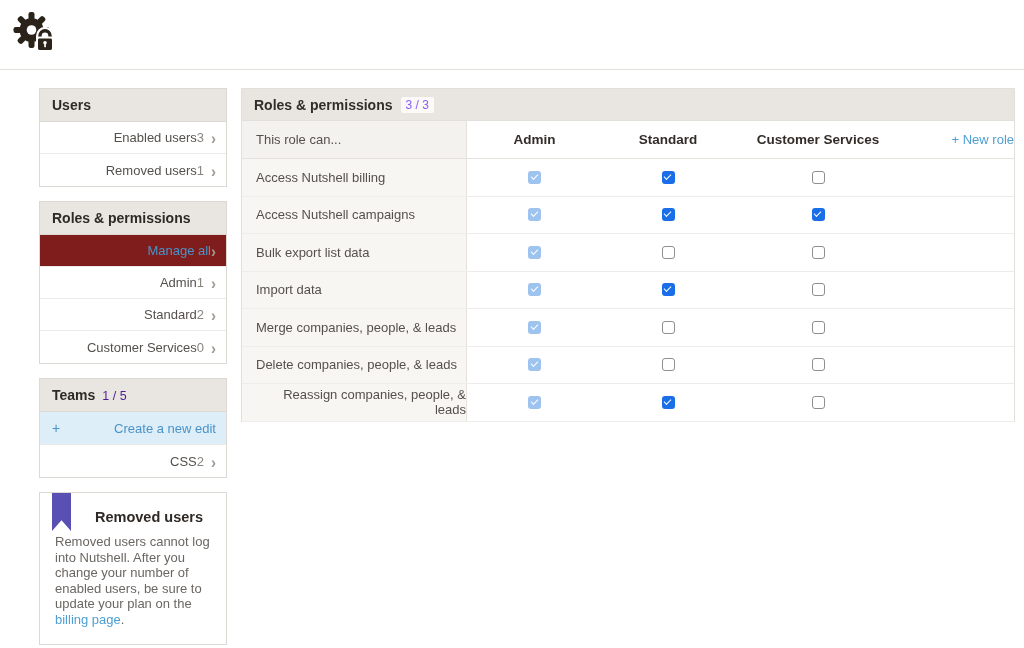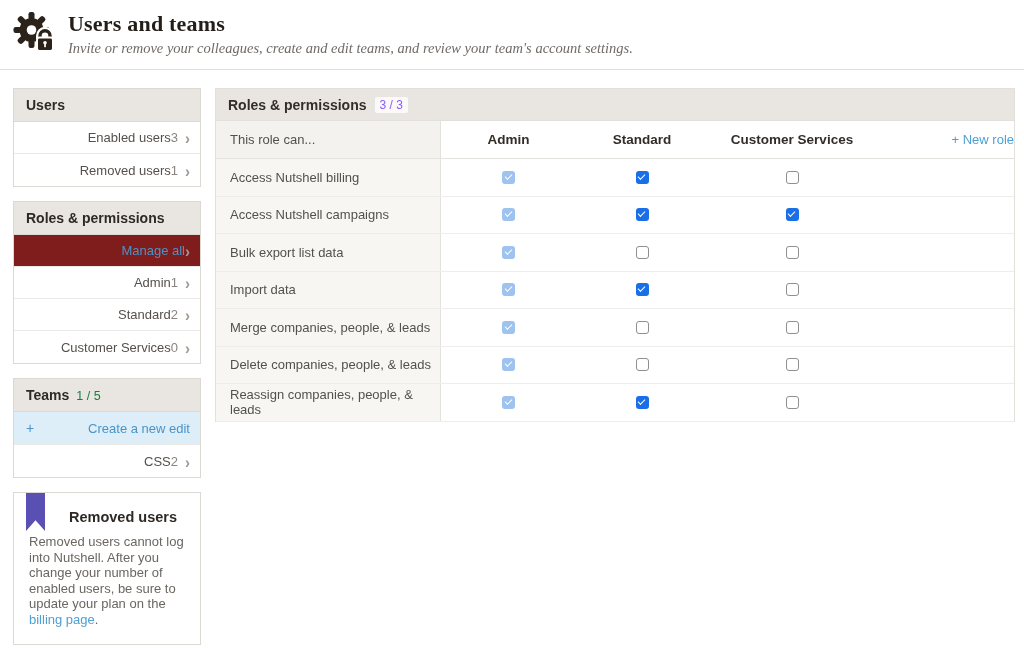--- a/index.html
+++ b/index.html
@@ -20,29 +20,29 @@
     font-family:"Liberation Serif", serif; font-weight:700;
     font-size:22px; color:#241e19; letter-spacing:.2px; margin-bottom:3px;
   }
   .page-subtitle {
     font-family:"Liberation Serif", serif; font-style:italic;
     font-size:14.5px; color:#6f6a65;
   }
 
   
   .content { display:flex; align-items:flex-start; gap:14px; padding:18px 9px 0 13px; }
-  .sidebar { width:188px; flex:none; display:flex; flex-direction:column; gap:14px; }
+  .sidebar { width:188px; flex:none; display:flex; flex-direction:column; gap:14px;margin-left:26px; }
 
   .box { border:1px solid #dcd8d3; background:#fff; }
   .box-header {
     background:#e9e6e2; border-bottom:1px solid #dcd8d3;
     padding:8px 12px; font-weight:700; font-size:14px; color:#2e2925;
     display:flex; align-items:baseline; gap:7px;
   }
-  .box-header .counter { font-weight:400; font-size:12.5px; color:#15803d; }
+  .box-header .counter { font-weight:400; font-size:12.5px; color:#4c1d95; }
 
   .side-row {
     display:flex; align-items:center; padding:8px 10px 8px 12px;
     border-bottom:1px solid #eceae6; font-size:13px; color:#55504b; cursor:pointer;
     min-height:32px;
   }
   .side-row:last-child { border-bottom:none; }
   .side-label { flex:1;text-align:right; }
   .side-count { color:#8a857f; margin-right:7px; }
   .chevron { color:#a09a93; font-size:15px; font-weight:700; line-height:1; transform:scaleY(1.15); }
@@ -74,21 +74,21 @@
 
   .grid { width:100%; }
   .grid-row {
     display:grid; grid-template-columns:225px 135px 132px 168px 1fr;
     align-items:center; border-bottom:1px solid #efedea;
   }
   .grid-row.head { border-bottom:1px solid #e5e2de; height:38px; }
   .grid-row.body { height:37.5px; }
   .cell-label {
     align-self:stretch; display:flex; align-items:center; padding-left:14px;
-    background:#f7f6f3; border-right:1px solid #e5e2de; font-size:13px; color:#55504b;
+    background:#f7f6f3; border-right:1px solid #e5e2de; font-size:13px; color:#55504b;text-align:right;
   }
   .grid-row.head .cell-label { background:#f4f2ef; }
   .cell-col { text-align:center; font-weight:700; font-size:13.5px; color:#332d28; }
   .cell-new { text-align:right; font-size:13px; color:#4e9fd4; cursor:pointer; }
   .cell-cb { display:flex; justify-content:center; }
 
   
   .cb { width:13px; height:13px; border-radius:3px; position:relative; }
   .cb.unchecked { background:#fff; border:1.5px solid #8f8f8f; }
   .cb.unchecked.disabled { background:#efefef; border:1.5px solid #d8d8d6; }
@@ -117,24 +117,20 @@
         <rect x="16.5" y="2" width="6" height="8" rx="2.2" transform="rotate(315 19.5 20)"></rect>
         <circle cx="19.5" cy="20" r="12"></circle>
       </g>
       <circle cx="19.5" cy="20" r="4.8" fill="#fff"></circle>
       <path d="M28 29 v-3.2 a5 5 0 0 1 10 0 v3.2" fill="none" stroke="#fff" stroke-width="8"></path>
       <path d="M28 29 v-3.2 a5 5 0 0 1 10 0 v3.2" fill="none" stroke="#2b221a" stroke-width="3.4"></path>
       <rect x="25" y="27.5" width="16" height="13.5" rx="2.4" fill="#2b221a" stroke="#fff" stroke-width="2"></rect>
       <circle cx="33" cy="32.8" r="1.8" fill="#fff"></circle>
       <rect x="32.2" y="33.6" width="1.7" height="3.6" fill="#fff"></rect>
     </svg>
-    <div class="titles">
-      <div class="page-title">Users and teams</div>
-      <div class="page-subtitle">Invite or remove your colleagues, create and edit teams, and review your team's account settings.</div>
-    </div>
   </div>
 
   <div class="content">
 
     <div class="sidebar">
 
       <div class="box">
         <div class="box-header">
           <span>Users</span>
         </div>

